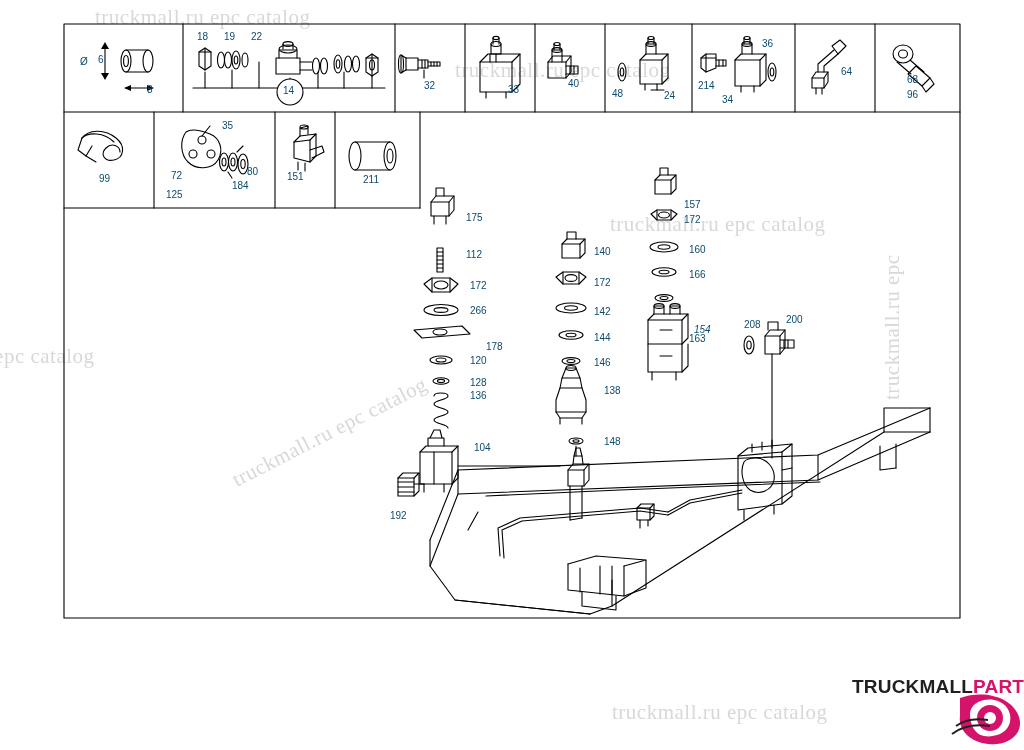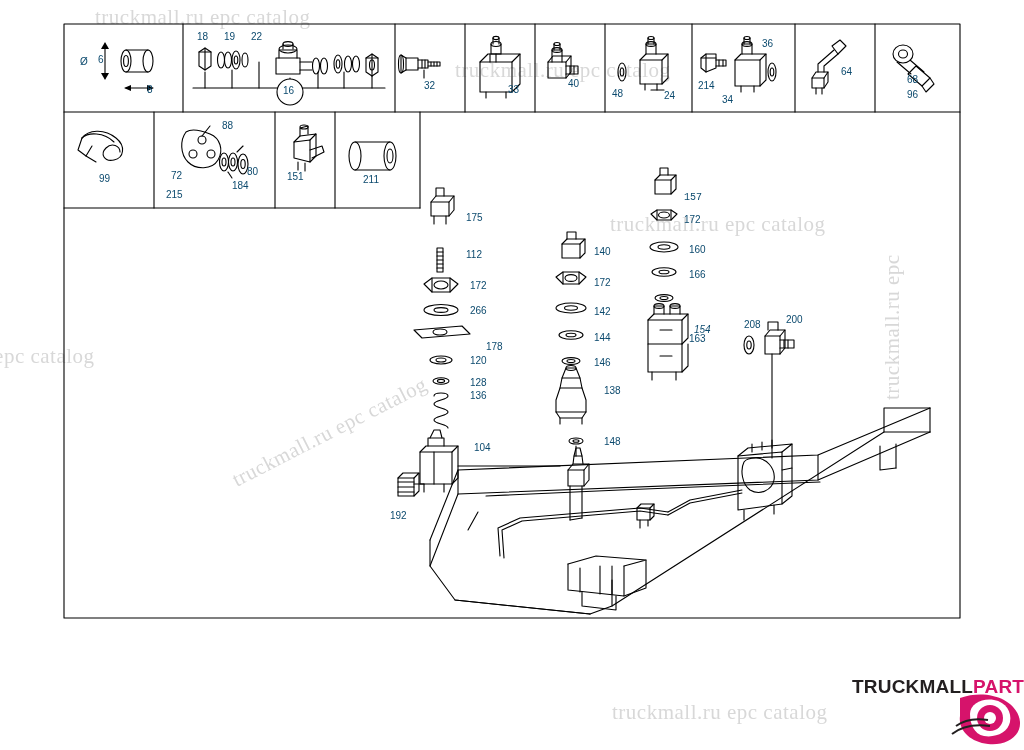--- a/index.html
+++ b/index.html
@@ -419,39 +419,39 @@
     </g>
   </svg>
 
   <div class="lbl" style="left:80px;top:56px;">Ø</div>
   <div class="lbl" style="left:98px;top:54px;">6</div>
   <div class="lbl" style="left:147px;top:84px;">8</div>
 
   <div class="lbl" style="left:197px;top:31px;">18</div>
   <div class="lbl" style="left:224px;top:31px;">19</div>
   <div class="lbl" style="left:251px;top:31px;">22</div>
-  <div class="lbl" style="left:283px;top:85px;">16</div>
+  <div class="lbl" style="left:283px;top:85px;">14</div>
 
   <div class="lbl" style="left:424px;top:80px;">32</div>
   <div class="lbl" style="left:508px;top:84px;">33</div>
   <div class="lbl" style="left:568px;top:78px;">40</div>
   <div class="lbl" style="left:612px;top:88px;">48</div>
   <div class="lbl" style="left:664px;top:90px;">24</div>
   <div class="lbl" style="left:698px;top:80px;">214</div>
   <div class="lbl" style="left:762px;top:38px;">36</div>
   <div class="lbl" style="left:722px;top:94px;">34</div>
   <div class="lbl" style="left:841px;top:66px;">64</div>
   <div class="lbl" style="left:907px;top:74px;">68</div>
   <div class="lbl" style="left:907px;top:89px;">96</div>
 
   <div class="lbl" style="left:99px;top:173px;">99</div>
-  <div class="lbl" style="left:222px;top:120px;">88</div>
+  <div class="lbl" style="left:222px;top:120px;">35</div>
   <div class="lbl" style="left:171px;top:170px;">72</div>
   <div class="lbl" style="left:247px;top:166px;text-align:right;">80</div>
-  <div class="lbl" style="left:166px;top:189px;">215</div>
+  <div class="lbl" style="left:166px;top:189px;">125</div>
   <div class="lbl" style="left:232px;top:180px;">184</div>
   <div class="lbl" style="left:287px;top:171px;">151</div>
   <div class="lbl" style="left:363px;top:174px;">211</div>
 
   <div class="lbl" style="left:466px;top:212px;">175</div>
   <div class="lbl" style="left:466px;top:249px;">112</div>
   <div class="lbl" style="left:470px;top:280px;">172</div>
   <div class="lbl" style="left:470px;top:305px;">266</div>
   <div class="lbl" style="left:486px;top:328px;margin-top:13px;">178</div>
   <div class="lbl" style="left:470px;top:355px;">120</div>
@@ -461,21 +461,21 @@
   <div class="lbl" style="left:390px;top:510px;">192</div>
 
   <div class="lbl" style="left:594px;top:246px;">140</div>
   <div class="lbl" style="left:594px;top:277px;">172</div>
   <div class="lbl" style="left:594px;top:306px;">142</div>
   <div class="lbl" style="left:594px;top:332px;">144</div>
   <div class="lbl" style="left:594px;top:357px;">146</div>
   <div class="lbl" style="left:604px;top:385px;">138</div>
   <div class="lbl" style="left:604px;top:436px;">148</div>
 
-  <div class="lbl" style="left:684px;top:192px;font-family:Liberation Mono, monospace;">157</div>
+  <div class="lbl" style="left:684px;top:199px;">157</div>
   <div class="lbl" style="left:684px;top:214px;">172</div>
   <div class="lbl" style="left:689px;top:244px;">160</div>
   <div class="lbl" style="left:689px;top:269px;">166</div>
   <div class="lbl" style="left:689px;top:294px;margin-top:39px;">163</div>
   <div class="lbl" style="left:694px;top:324px;font-style:italic;">154</div>
   <div class="lbl" style="left:744px;top:319px;">208</div>
   <div class="lbl" style="left:786px;top:314px;">200</div>
 
   <div class="logo">
     <svg viewBox="0 0 170 70" width="170" height="70">

